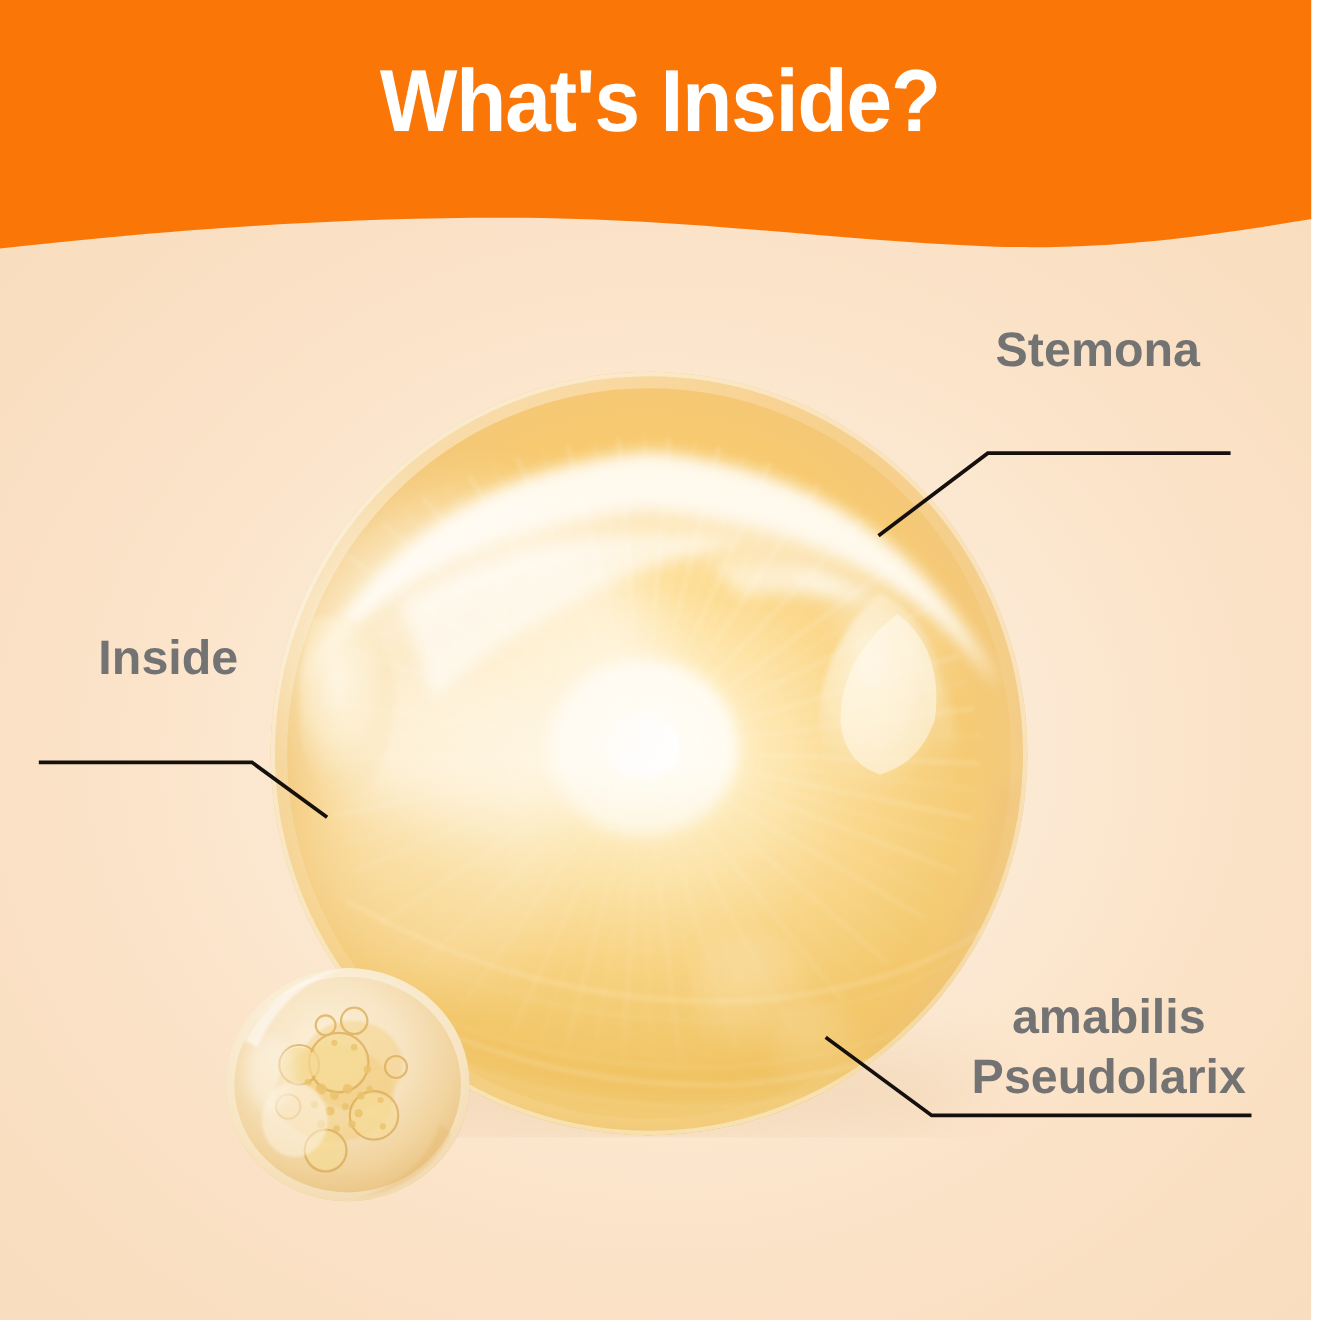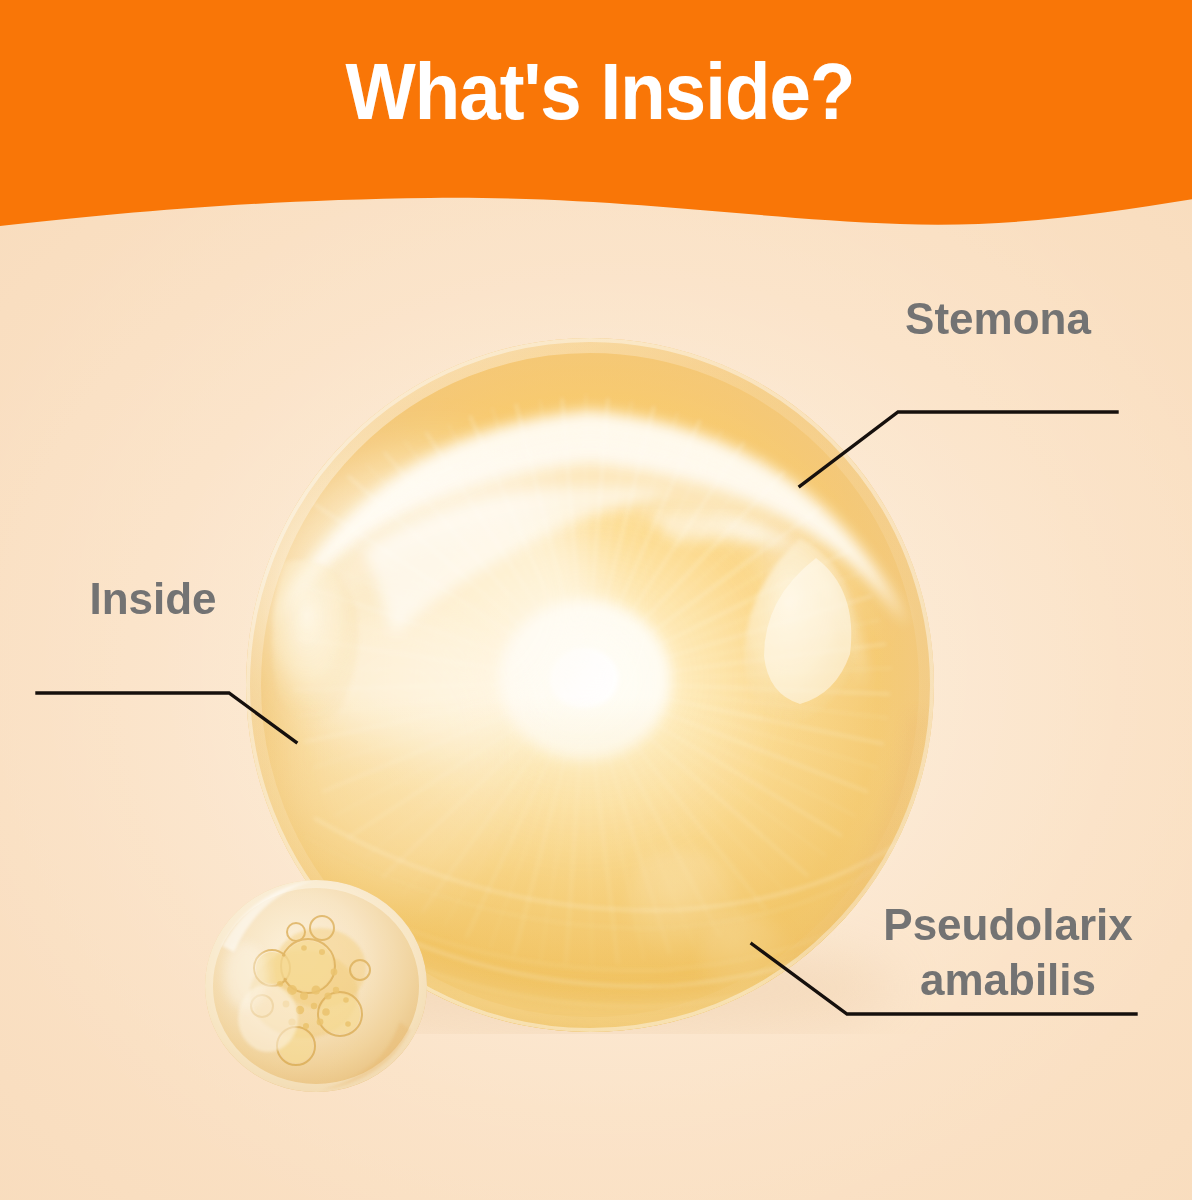--- a/index.html
+++ b/index.html
@@ -421,17 +421,17 @@
 
   <div class="label label-stemona center">
     <span class="ln">Stemona</span>
   </div>
 
   <div class="label label-kochia center">
     <span class="ln">Inside</span>
   </div>
 
   <div class="label label-pseudolarix center">
+    <span class="ln">amabilis</span>
     <span class="ln">Pseudolarix</span>
-    <span class="ln">amabilis</span>
   </div>
 
 </div>
 
 </body></html>

